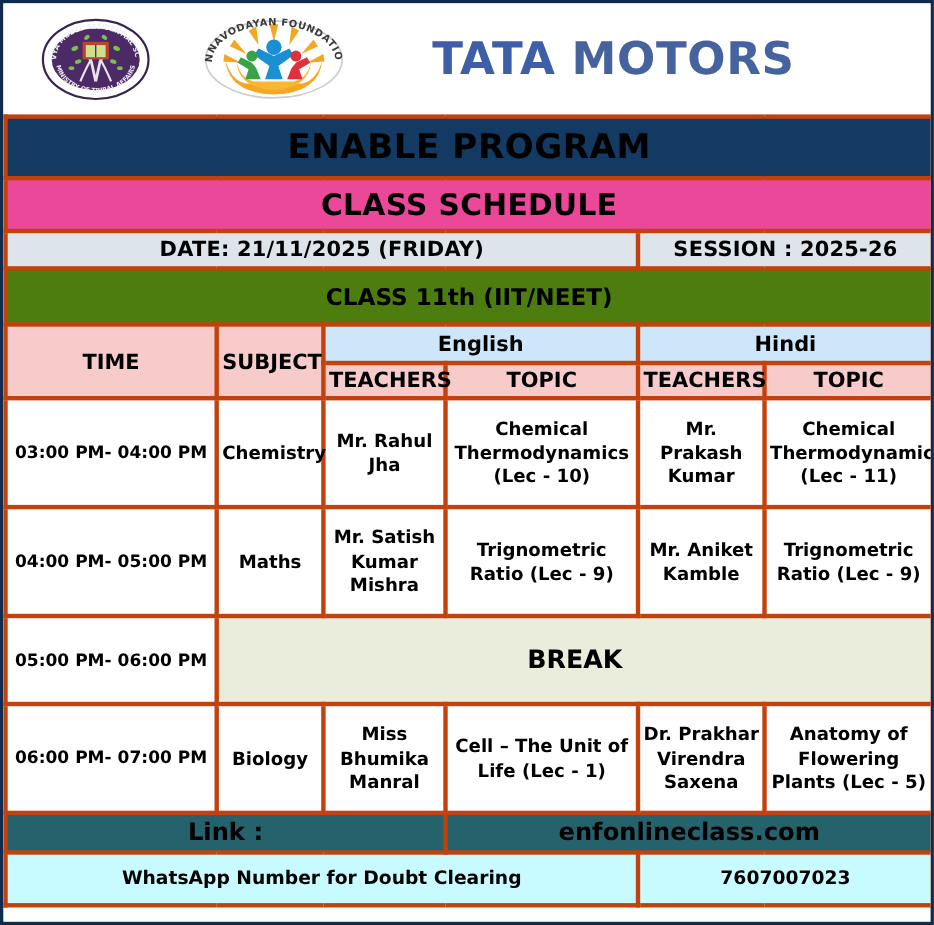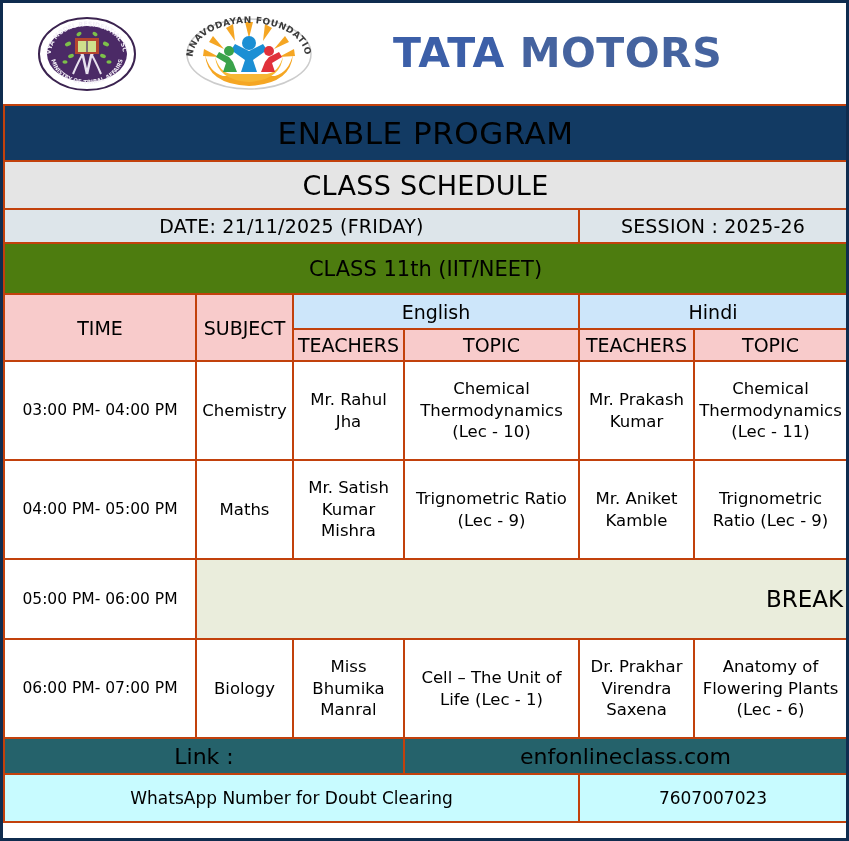--- a/index.html
+++ b/index.html
@@ -58,41 +58,41 @@
     white-space: nowrap;
   }
 
   
   table.sched {
     width: 843px;
     border-collapse: collapse;
     table-layout: fixed;
   }
   table.sched td {
-    border: 2px solid #c2410c;
+    border: 4px solid #c2410c;
     text-align: center;
     vertical-align: middle;
     font-family: "DejaVu Sans", sans-serif;
-    font-weight: normal;
+    font-weight: bold;
     color: #000000;
     padding: 2px 3px;
   }
 
   .r-title td {
     background: #123a63;
     color: #ffffff;
     font-size: 31px;
     height: 56px;
     letter-spacing: 0.5px;
     border-color: #123a63;
     border-left-color: #123a63;
     border-right-color: #123a63;
   }
   .r-sub td {
-    background: #e5e5e5;
+    background: #ec4899;
     font-size: 27px;
     height: 48px;
     letter-spacing: 0.3px;
   }
   .r-date td {
     background: #dde5ea;
     font-size: 19px;
     height: 34px;
     letter-spacing: 0.2px;
   }
@@ -117,21 +117,20 @@
     font-size: 16.5px;
     line-height: 1.33;
     height: 99px;
   }
   .r-data td.time { font-size: 15.5px; }
   .r-break td.time { font-size: 15.5px; background: #ffffff; border-radius: 18px; }
   .r-break td.break-cell {
     background: #eaeddc;
     font-size: 23px;
     height: 80px;
-    text-align: right;
   }
 
   .r-link td {
     background: #25626b;
     color: #ffffff;
     font-size: 22px;
     height: 36px;
     border-color: #000000;
   }
   .r-wa td {
@@ -271,21 +270,21 @@
         <td class="time">05:00 PM- 06:00 PM</td>
         <td class="break-cell" colspan="5">BREAK</td>
       </tr>
 
       <tr class="r-data">
         <td class="time">06:00 PM- 07:00 PM</td>
         <td>Biology</td>
         <td>Miss Bhumika Manral</td>
         <td>Cell – The Unit of Life (Lec - 1)</td>
         <td>Dr. Prakhar Virendra Saxena</td>
-        <td>Anatomy of Flowering Plants (Lec - 6)</td>
+        <td>Anatomy of Flowering Plants (Lec - 5)</td>
       </tr>
 
       <tr class="r-link">
         <td colspan="3">Link :</td>
         <td colspan="3">enfonlineclass.com</td>
       </tr>
       <tr class="r-wa">
         <td colspan="4">WhatsApp Number for Doubt Clearing</td>
         <td colspan="2">7607007023</td>
       </tr>

